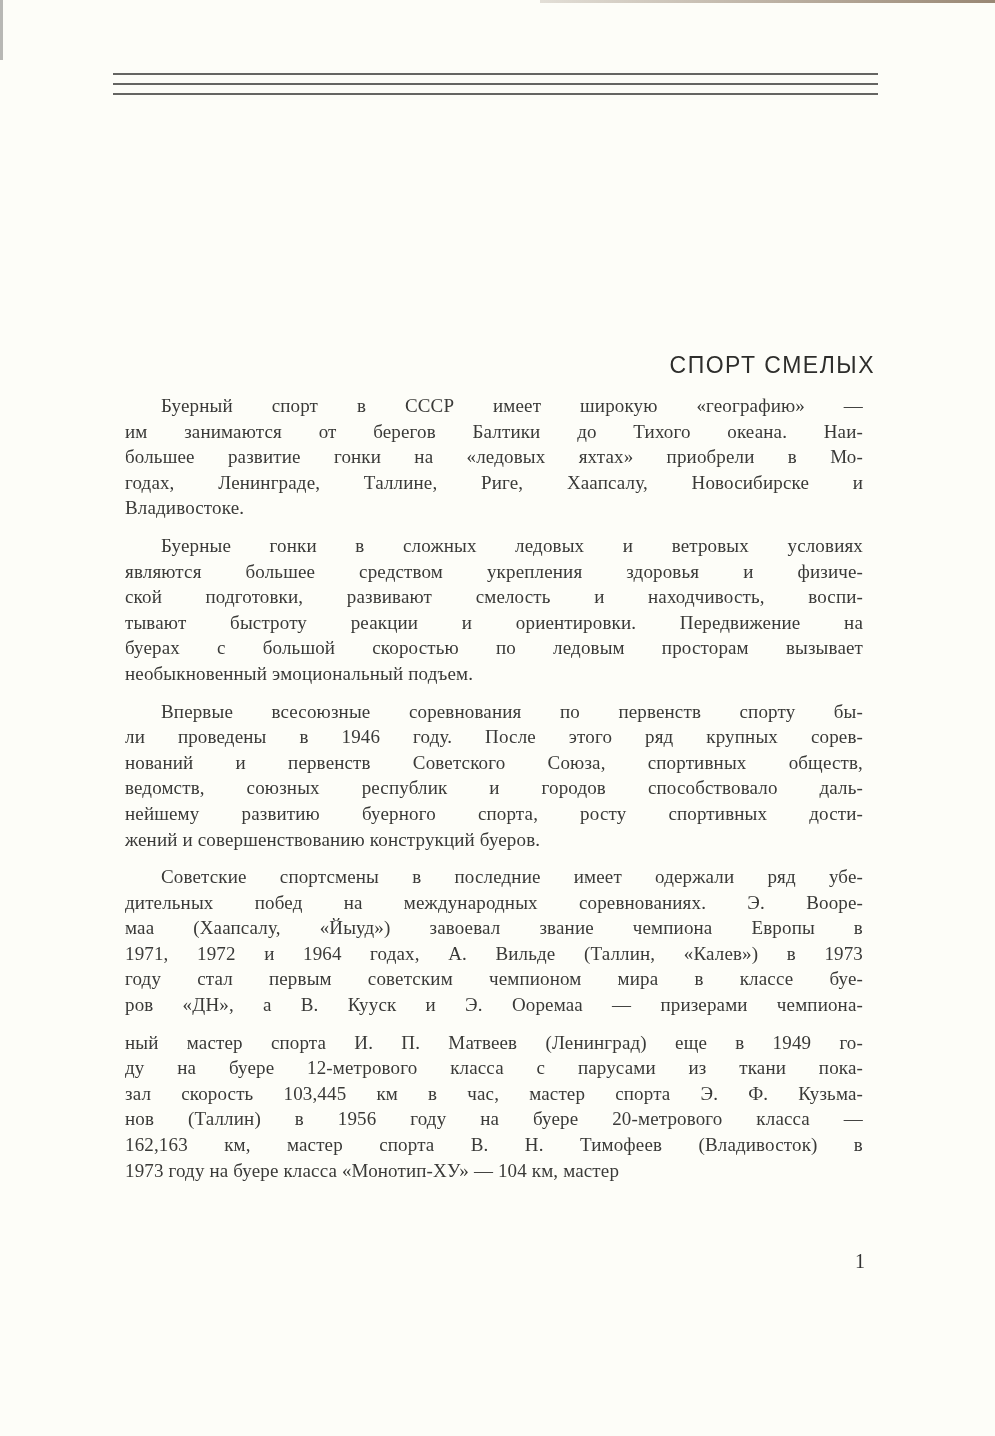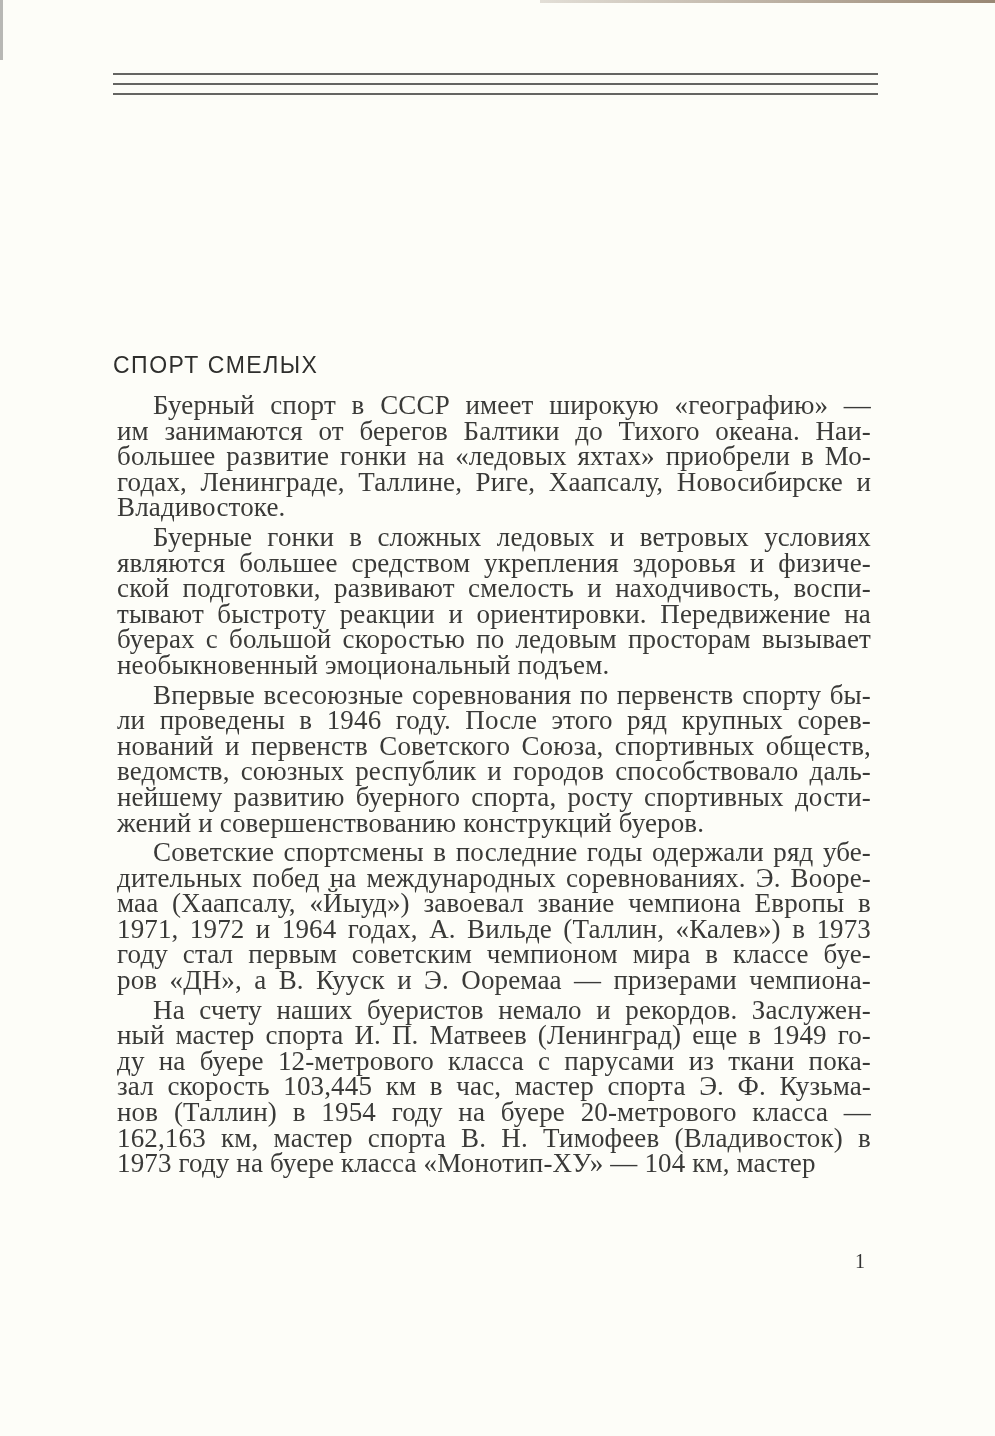--- a/index.html
+++ b/index.html
@@ -44,33 +44,33 @@
     opacity: 0.85;
   }
   .rule.r1 { margin-left: 0; }
   .content {
     position: absolute;
     left: 113px;
     top: 352px;
     width: 762px;
   }
   .title {
-    text-align: left;
+    text-align: right;
     font-size: 23px;
     letter-spacing: 1.5px;
     color: #2e2e2c;
     margin: 0 0 14px 0;
     font-family: "Liberation Sans Narrow", "Liberation Sans", sans-serif;
     font-weight: normal;
   }
   .para {
-    font-size: 27px;
+    font-size: 19px;
     line-height: 25.6px;
     text-align: justify;
-    margin: 4px;
+    margin: 12px;
     text-indent: 36px;
     letter-spacing: 0.15px;
   }
   .line {
     display: block;
     text-align: justify;
     text-align-last: justify;
     white-space: nowrap;
   }
   .line.last {
@@ -119,32 +119,31 @@
       </p>
       <p class="para" style="text-indent: 0px;">
         <span class="line first">Впервые всесоюзные соревнования по первенств спорту бы-</span>
         <span class="line">ли проведены в 1946 году. После этого ряд крупных сорев-</span>
         <span class="line">нований и первенств Советского Союза, спортивных обществ,</span>
         <span class="line">ведомств, союзных республик и городов способствовало даль-</span>
         <span class="line">нейшему развитию буерного спорта, росту спортивных дости-</span>
         <span class="line last">жений и совершенствованию конструкций буеров.</span>
       </p>
       <p class="para" style="text-indent: 0px;">
-        <span class="line first">Советские спортсмены в последние годы одержали ряд убе-</span>
+        <span class="line first">Советские спортсмены в последние имеет одержали ряд убе-</span>
         <span class="line">дительных побед на международных соревнованиях. Э. Вооре-</span>
         <span class="line">маа (Хаапсалу, «Йыуд») завоевал звание чемпиона Европы в</span>
         <span class="line">1971, 1972 и 1964 годах, А. Вильде (Таллин, «Калев») в 1973</span>
         <span class="line">году стал первым советским чемпионом мира в классе буе-</span>
         <span class="line">ров «ДН», а В. Кууск и Э. Ооремаа — призерами чемпиона-</span>
       </p>
       <p class="para" style="text-indent: 0px;">
-        <span class="line first">На счету наших буеристов немало и рекордов. Заслужен-</span>
         <span class="line">ный мастер спорта И. П. Матвеев (Ленинград) еще в 1949 го-</span>
         <span class="line">ду на буере 12-метрового класса с парусами из ткани пока-</span>
         <span class="line">зал скорость 103,445 км в час, мастер спорта Э. Ф. Кузьма-</span>
-        <span class="line">нов (Таллин) в 1954 году на буере 20-метрового класса —</span>
+        <span class="line">нов (Таллин) в 1956 году на буере 20-метрового класса —</span>
         <span class="line">162,163 км, мастер спорта В. Н. Тимофеев (Владивосток) в</span>
         <span class="line last">1973 году на буере класса «Монотип-ХУ» — 104 км, мастер</span>
       </p>
     </div>
 </div>
 
 <div class="page-number">1</div>
 
 </body></html>

